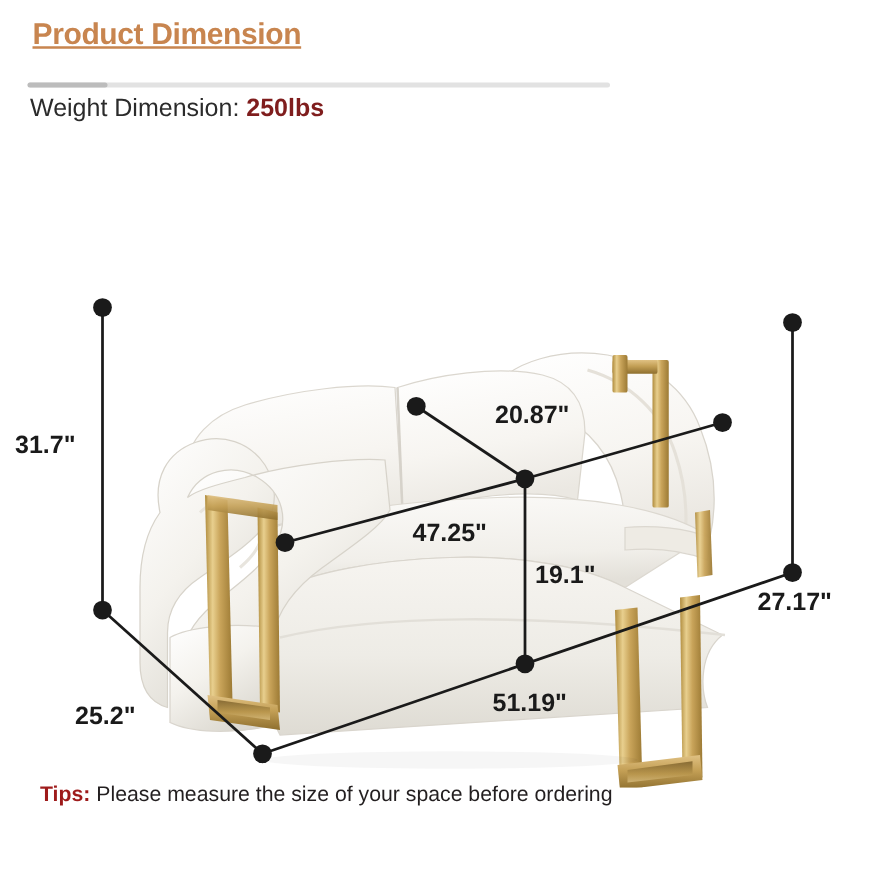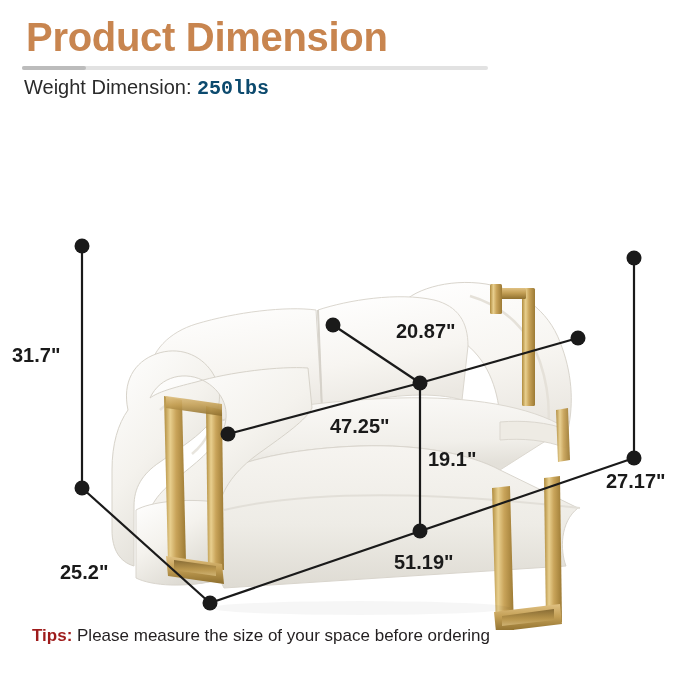--- a/index.html
+++ b/index.html
@@ -17,26 +17,27 @@
     width: 700px;
     height: 700px;
     background: #ffffff;
   }
 
   
   .page-title {
     position: absolute;
     left: 26px;
     top: 14px;
-    font-size: 40px;
+    font-size: 24px;
     font-weight: bold;
     letter-spacing: -0.3px;
     color: #c8854f;
     line-height: 1.15;
     white-space: nowrap;
+    text-decoration: underline;
   }
 
   .title-divider {
     position: absolute;
     left: 22px;
     top: 66px;
     width: 466px;
     height: 4px;
     background: #e2e2e2;
     border-radius: 2px;
@@ -53,23 +54,22 @@
 
   .weight-line {
     position: absolute;
     left: 24px;
     top: 76px;
     font-size: 20px;
     color: #2b2b2b;
     white-space: nowrap;
   }
   .weight-line .wval {
-    color: #0c4a6e;
+    color: #7f1d1d;
     font-weight: bold;
-    font-family: Liberation Mono, monospace;
   }
 
   
   .tips-line {
     position: absolute;
     left: 32px;
     top: 626px;
     font-size: 17px;
     color: #231f20;
     white-space: nowrap;

